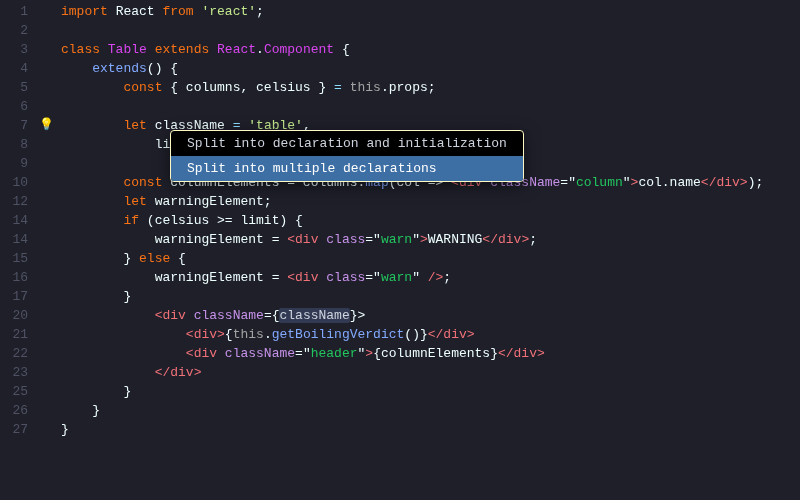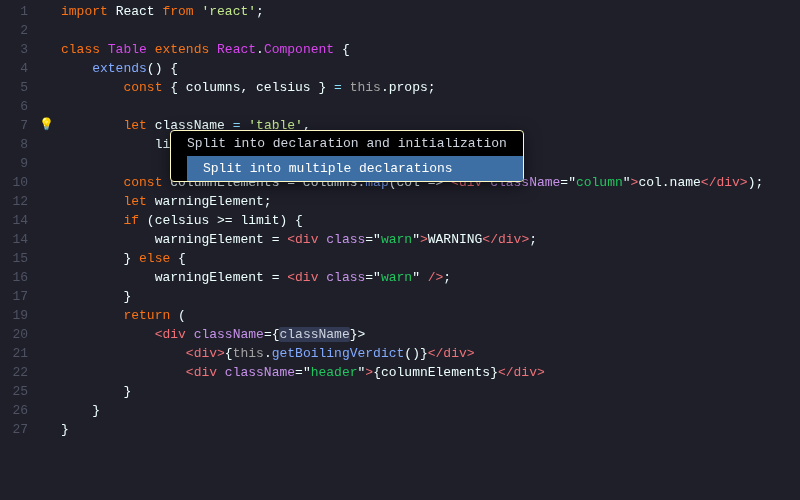--- a/index.html
+++ b/index.html
@@ -76,21 +76,20 @@
     .popup-item {
       padding: 5px 16px;
       cursor: pointer;
       font-size: 13px;
       color: #cdd3de;
       white-space: nowrap;
     }
     .popup-item.selected {
       background-color: #3d6fa5;
       color: #ffffff;
-      margin-left: 16px;
     }
     .lightbulb-icon {
       color: #e5c07b;
       font-size: 12px;
     }
   </style>
 </head>
 <body>
 
 <div class="code-editor">
@@ -188,44 +187,44 @@
     <span class="line-content">            <span class="plain">warningElement = </span><span class="jsx-tag">&lt;</span><span class="jsx-tag">div </span><span class="jsx-attr">class</span><span class="plain">="</span><span class="jsx-val">warn</span><span class="plain">" </span><span class="jsx-tag">/&gt;</span><span class="plain">;</span></span>
   </div>
 
   <div class="code-line">
     <span class="line-number">17</span>
     <span class="gutter-icon"></span>
     <span class="line-content">        <span class="plain">}</span></span>
   </div>
 
 
-  <div class="code-line">
-    <span class="line-number">19</span>
-    <span class="gutter-icon"></span>
-    <span class="line-content">        <span class="kw">return</span><span class="plain"> (</span></span>
-  </div>
 
   <div class="code-line">
     <span class="line-number">20</span>
     <span class="gutter-icon"></span>
     <span class="line-content">            <span class="jsx-tag">&lt;</span><span class="jsx-tag">div </span><span class="jsx-attr">className</span><span class="plain">={</span><span class="highlight-cls">className</span><span class="plain">}&gt;</span></span>
   </div>
 
   <div class="code-line">
     <span class="line-number">21</span>
     <span class="gutter-icon"></span>
     <span class="line-content">                <span class="jsx-tag">&lt;</span><span class="jsx-tag">div</span><span class="jsx-tag">&gt;</span><span class="plain">{</span><span class="this-kw">this</span><span class="plain">.</span><span class="fn">getBoilingVerdict</span><span class="plain">()}</span><span class="jsx-tag">&lt;/</span><span class="jsx-tag">div</span><span class="jsx-tag">&gt;</span></span>
   </div>
 
   <div class="code-line">
     <span class="line-number">22</span>
     <span class="gutter-icon"></span>
     <span class="line-content">                <span class="jsx-tag">&lt;</span><span class="jsx-tag">div </span><span class="jsx-attr">className</span><span class="plain">="</span><span class="jsx-val">header</span><span class="plain">"</span><span class="jsx-tag">&gt;</span><span class="plain">{columnElements}</span><span class="jsx-tag">&lt;/</span><span class="jsx-tag">div</span><span class="jsx-tag">&gt;</span></span>
   </div>
 
+  <div class="code-line">
+    <span class="line-number">23</span>
+    <span class="gutter-icon"></span>
+    <span class="line-content">            <span class="jsx-tag">&lt;/</span><span class="jsx-tag">div</span><span class="jsx-tag">&gt;</span></span>
+  </div>
 
 
   <div class="code-line">
     <span class="line-number">25</span>
     <span class="gutter-icon"></span>
     <span class="line-content">        <span class="plain">}</span></span>
   </div>
 
   <div class="code-line">
     <span class="line-number">26</span>

